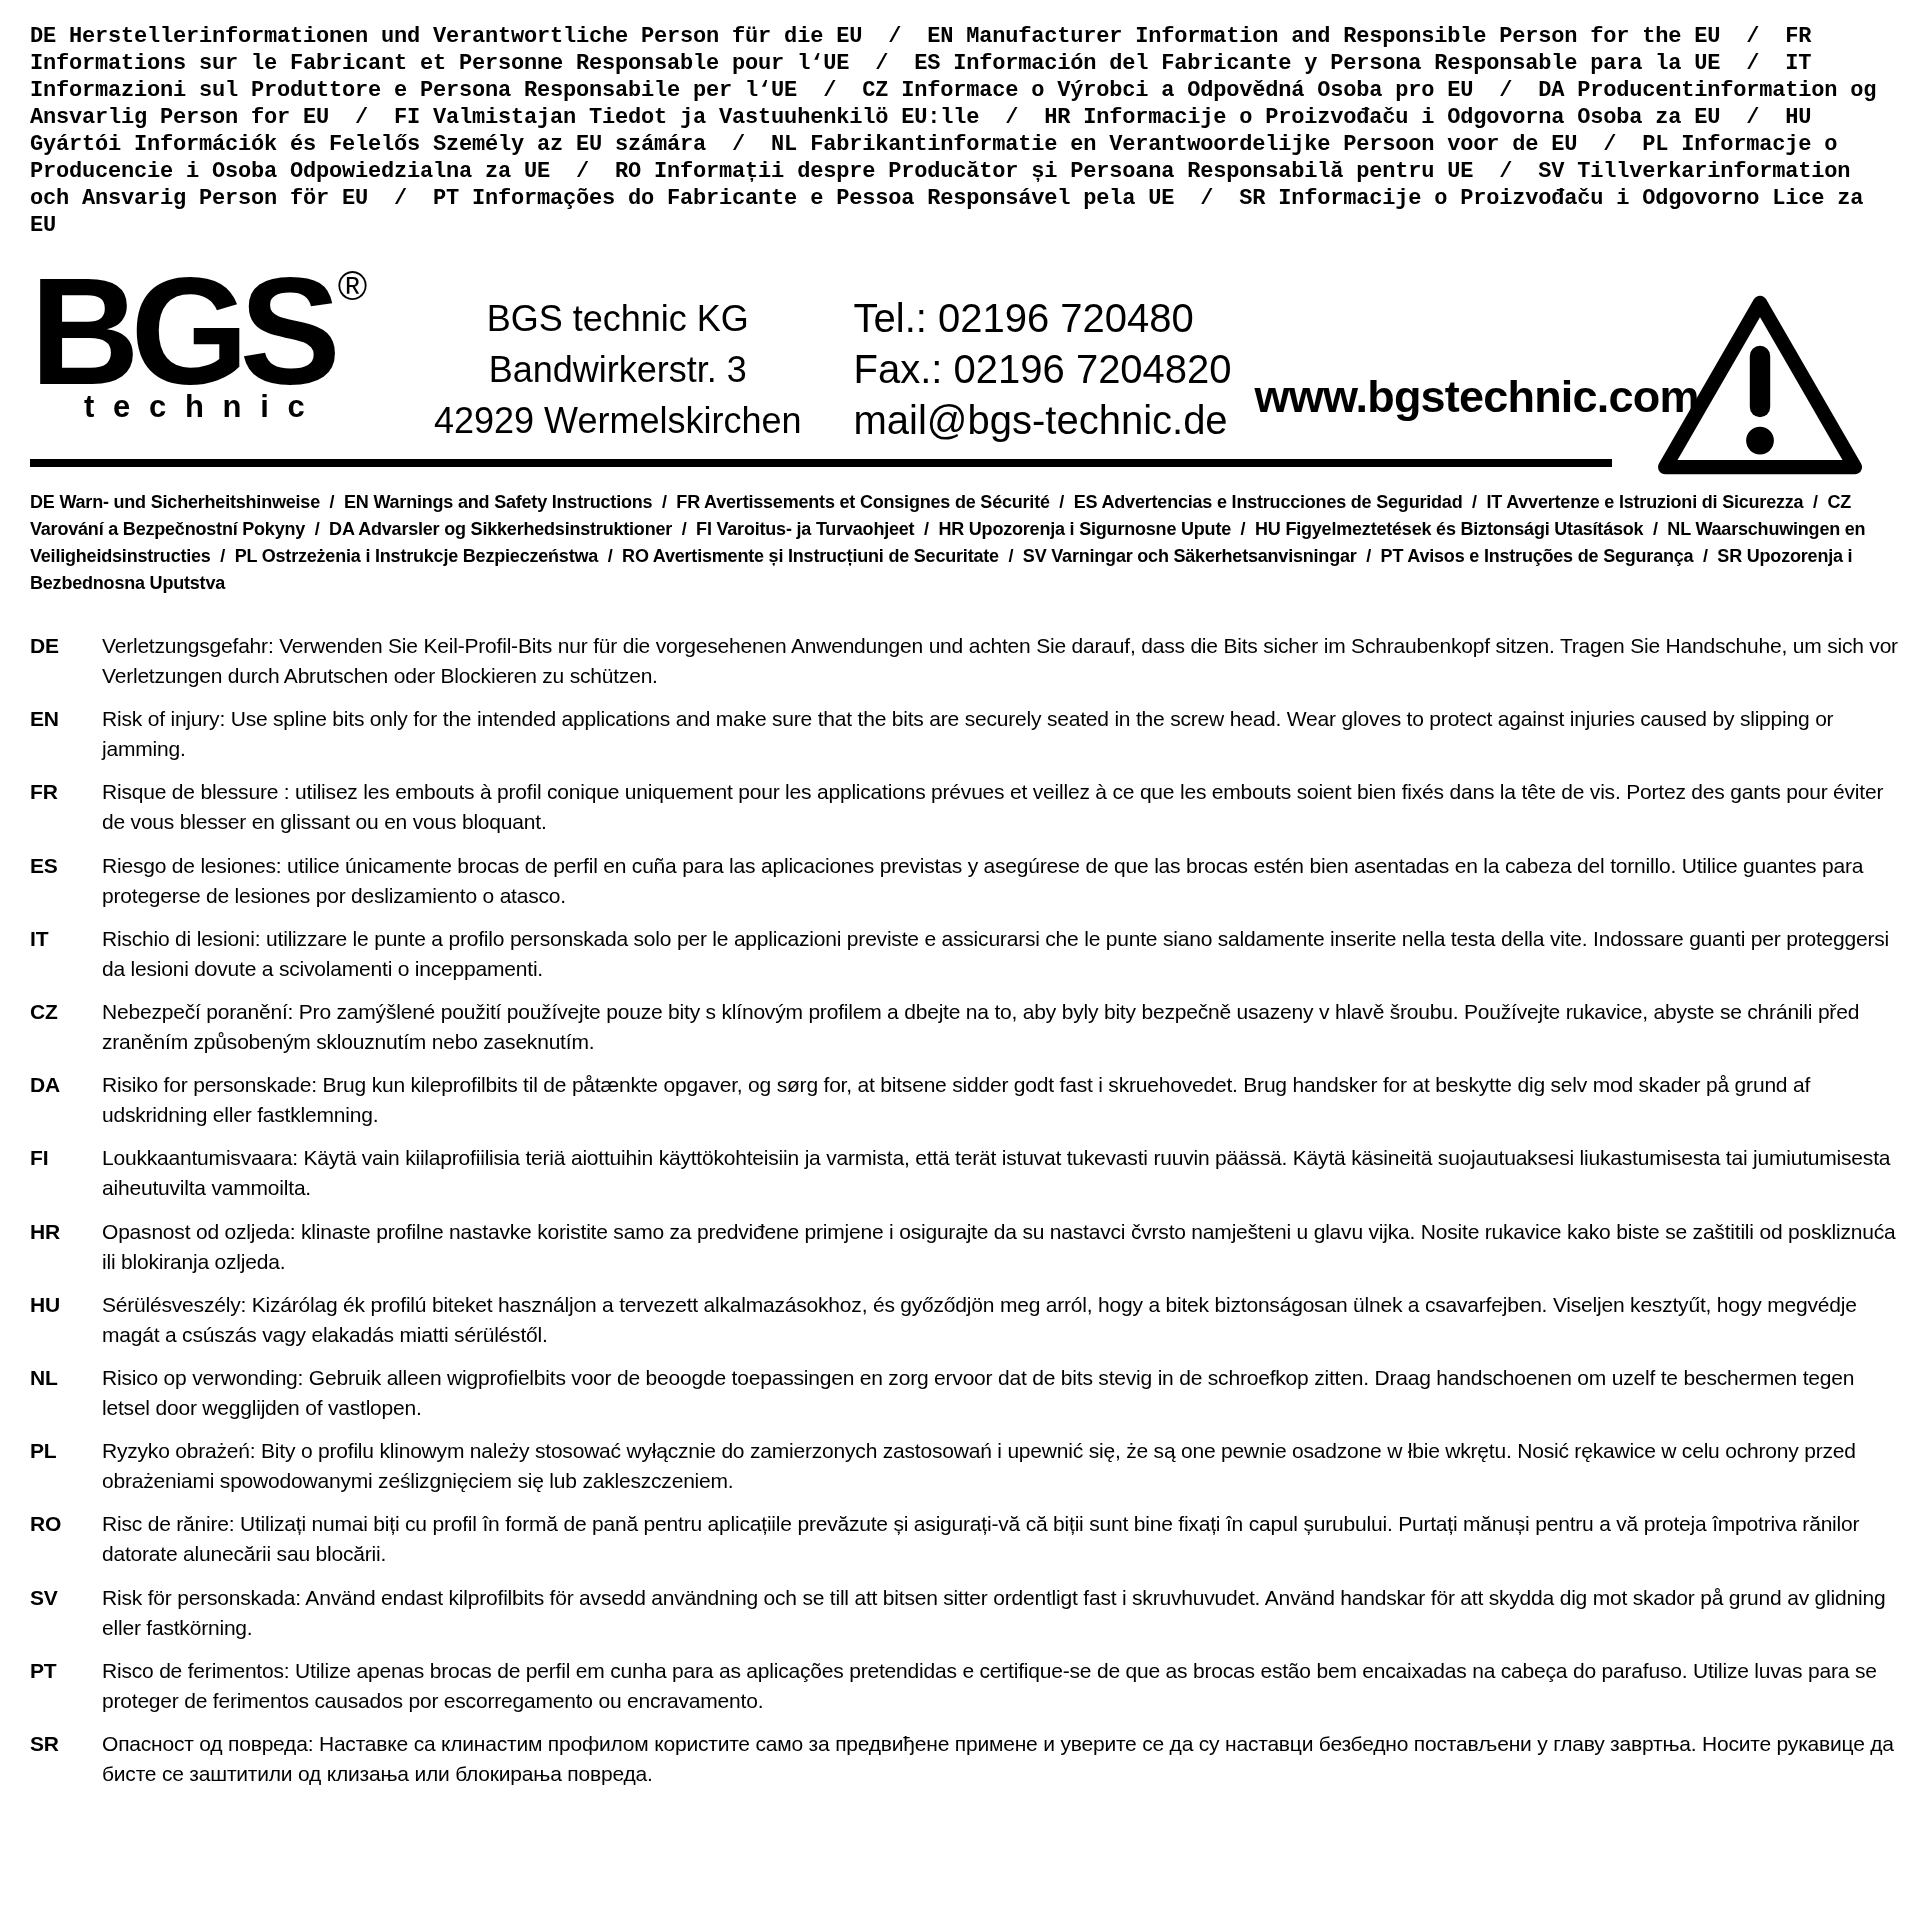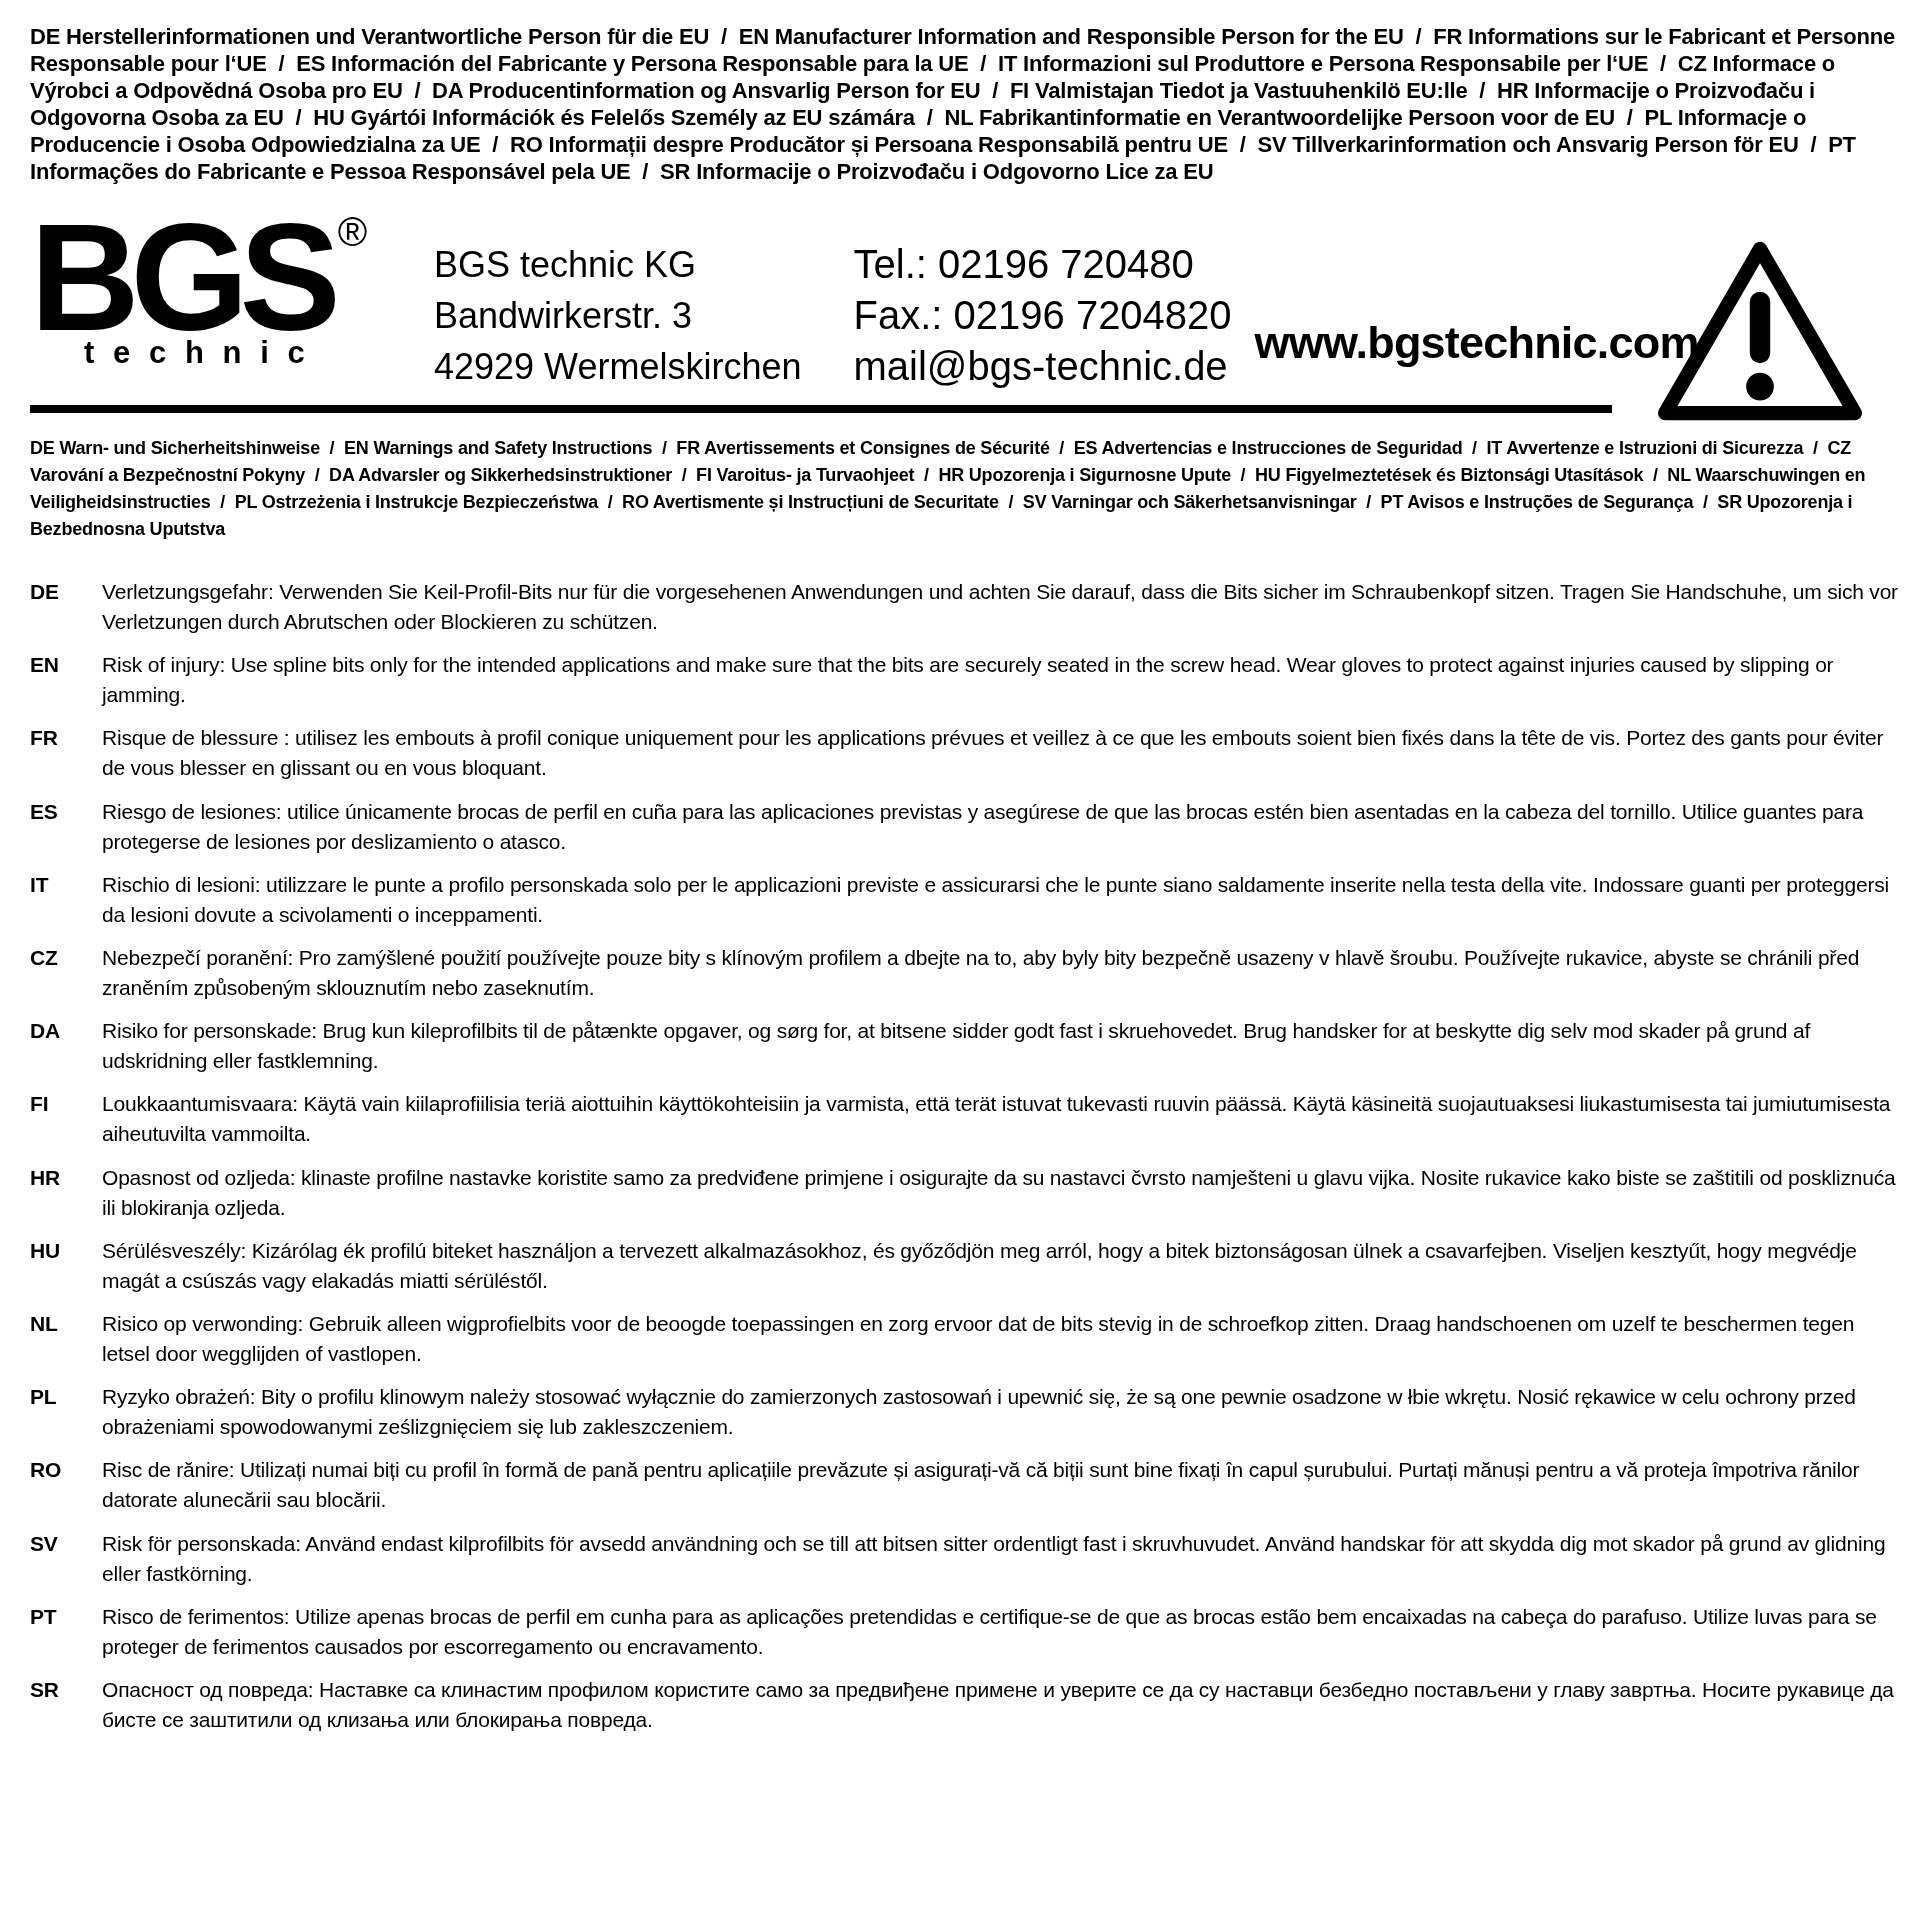--- a/index.html
+++ b/index.html
@@ -13,41 +13,42 @@
     color: #000000;
     font-family: "Liberation Sans", sans-serif;
     overflow: hidden;
   }
   .intro {
     font-weight: 700;
     font-size: 22px;
     line-height: 27px;
     letter-spacing: -0.2px;
     white-space: pre-wrap;
+    font-family: Liberation Mono, monospace;
   }
   .brand-band { position: relative; margin-top: 23px; }
   .brand-row { display: flex; align-items: flex-start; }
   .logo { width: 342px; flex: 0 0 auto; }
   .logo-bgs {
     font-size: 152px;
     font-weight: 700;
     letter-spacing: -9.3px;
     line-height: 0.92;
     display: inline-block;
   }
   .logo-reg { font-size: 40px; font-weight: 400; position: relative; top: -84px; left: 6.2px; }
   .logo-technic {
     font-weight: 700;
     font-size: 31px;
     letter-spacing: 18.7px;
     margin-top: -12.5px;
     padding-left: 54px;
     white-space: nowrap;
   }
-  .addr { margin-left: 62px; font-size: 36px; line-height: 51px; padding-top: 31px; }
+  .addr { margin-left: 62px; font-size: 36px; line-height: 51px; padding-top: 31px; text-align: center; }
   .contact { margin-left: 52px; font-size: 40px; line-height: 51px; padding-top: 31px; }
   .website {
     font-size: 45px;
     font-weight: 700;
     margin-left: 23px;
     align-self: flex-end;
     padding-bottom: 23px;
     letter-spacing: -0.8px;
     white-space: nowrap;
   }

